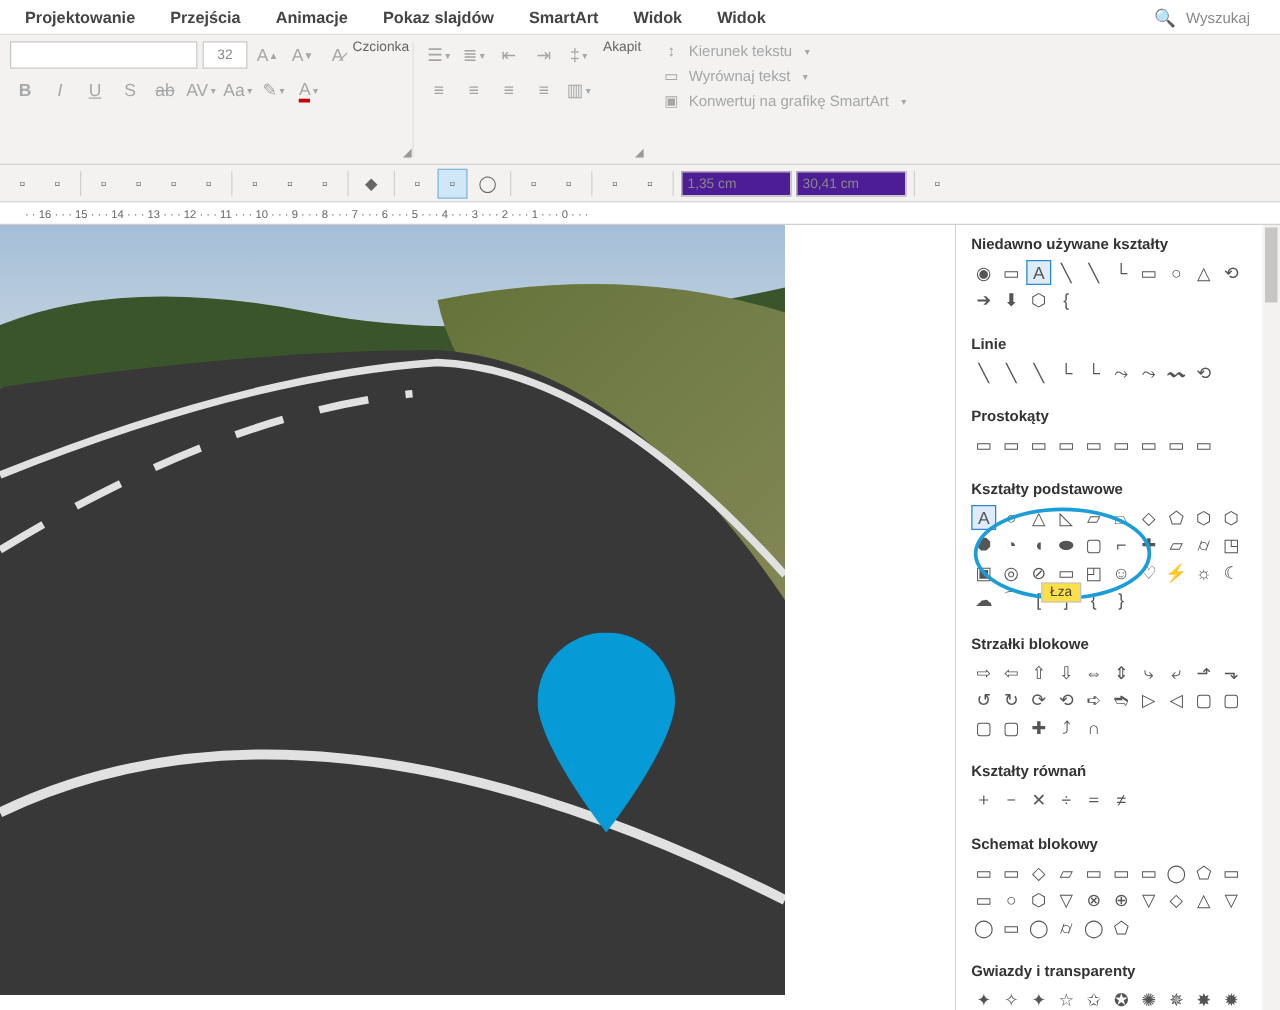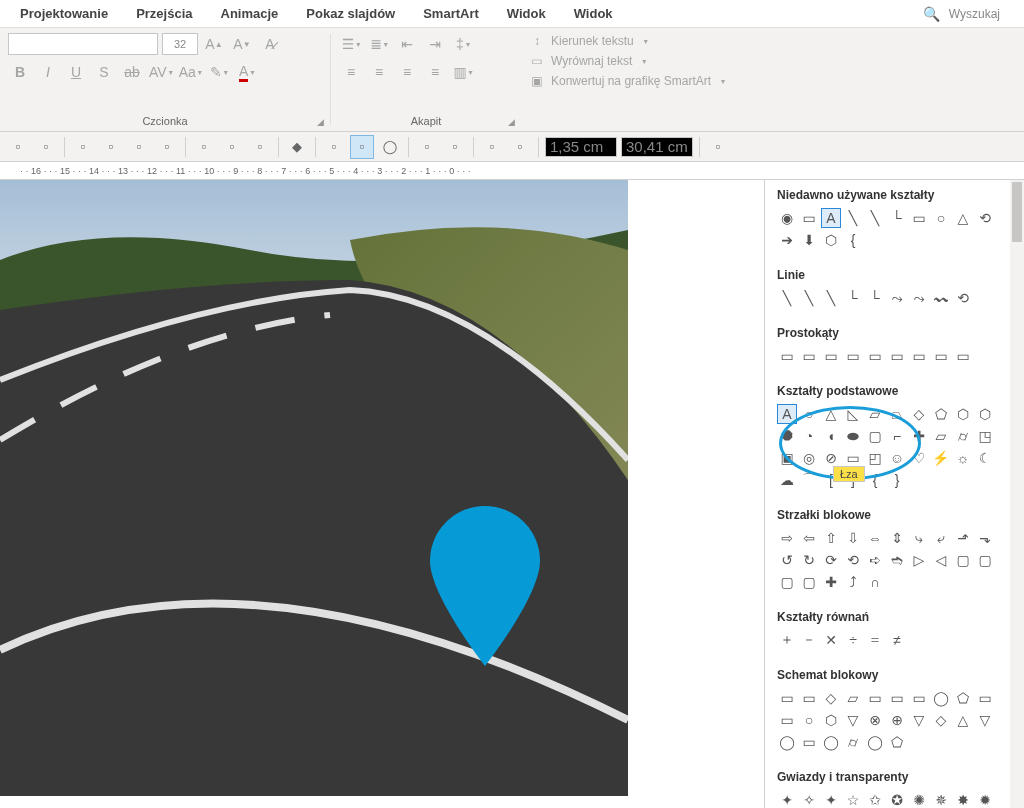--- a/index.html
+++ b/index.html
@@ -4,40 +4,40 @@
 <style>
 * { box-sizing: border-box; margin: 0; padding: 0; }
 body { font-family: "Segoe UI", Tahoma, sans-serif; font-size: 12px; color: #444; background: #f3f2f1; width: 1024px; height: 808px; overflow: hidden; position: relative; }
 
 .tabs { display: flex; align-items: center; height: 28px; background: #fff; border-bottom: 1px solid #e1dfdd; padding-left: 6px; }
 .tabs .tab { padding: 4px 14px; cursor: pointer; font-size: 13px; font-weight: bold; }
 .tabs .search-area { margin-left: auto; display: flex; align-items: center; padding-right: 24px; color: #888; }
 .tabs .search-area .sicon { margin-right: 8px; font-size: 14px; }
 
 .ribbon { display: flex; background: #f3f2f1; height: 104px; border-bottom: 1px solid #d0d0d0; }
-.group { padding: 4px 8px 2px; display: flex; flex-direction: column; position: relative; }
+.group { padding: 4px 8px 2px; display: flex; position: relative; }
 .group .rows { flex: 1; display: flex; flex-direction: column; gap: 4px; }
 .group .label { text-align: center; font-size: 11px; color: #666; padding-bottom: 2px; position: relative; }
 .group .label .launcher { position: absolute; right: -2px; bottom: 2px; font-size: 9px; color: #999; }
 .sep { width: 1px; background: #e1dfdd; margin: 6px 0; }
 
 .row { display: flex; align-items: center; gap: 4px; }
 .btn { min-width: 24px; height: 24px; display: flex; align-items: center; justify-content: center; color: #a6a6a6; font-size: 14px; border: 1px solid transparent; background: transparent; }
 .dd::after { content: "▾"; font-size: 8px; margin-left: 2px; color: #a6a6a6; }
 .fontname { width: 150px; height: 22px; border: 1px solid #c8c6c4; background: #fff; }
 .fontsize { width: 36px; height: 22px; border: 1px solid #c8c6c4; background: #fff; text-align: center; font-size: 11px; color: #888; }
 
 .textcmd { display: flex; align-items: center; gap: 6px; color: #a6a6a6; font-size: 12px; padding: 2px 0; }
 .textcmd .ticon { width: 16px; text-align: center; }
 
 .toolbar2 { display: flex; align-items: center; height: 30px; background: #f3f2f1; border-bottom: 1px solid #d0d0d0; padding: 0 6px; gap: 4px; }
 .tb { width: 24px; height: 24px; display: flex; align-items: center; justify-content: center; color: #666; font-size: 13px; }
 .tb.sel { background: #d0e7f7; border: 1px solid #7fb8e0; }
 .vsep { width: 1px; height: 20px; background: #d0d0d0; margin: 0 2px; }
-.dimbox { width: 72px; height: 20px; border: 1px solid #c8c6c4; background: #000000; font-size: 15px; color: #888; display: flex; align-items: center; padding: 0 4px; }
+.dimbox { width: 88px; height: 20px; border: 1px solid #c8c6c4; background: #4c1d95; font-size: 11px; color: #888; display: flex; align-items: center; padding: 0 4px; }
 
 .ruler { height: 18px; background: #fff; border-bottom: 1px solid #d0d0d0; display: flex; align-items: center; font-size: 9px; color: #666; padding-left: 20px; gap: 2px; overflow: hidden; white-space: nowrap; }
 .ruler .tick { display: inline-block; }
 
 .workspace { display: flex; height: calc(808px - 28px - 104px - 30px - 18px); }
 .canvas { flex: 1; background: #fff; position: relative; overflow: hidden; }
 .slide-img { position: absolute; left: 0; top: 0; width: 628px; height: 616px; }
 .pin { position: absolute; left: 430px; top: 326px; }
 
 .shapes-pane { width: 260px; background: #fff; border-left: 1px solid #d0d0d0; overflow-y: auto; font-size: 12px; position: relative; }

